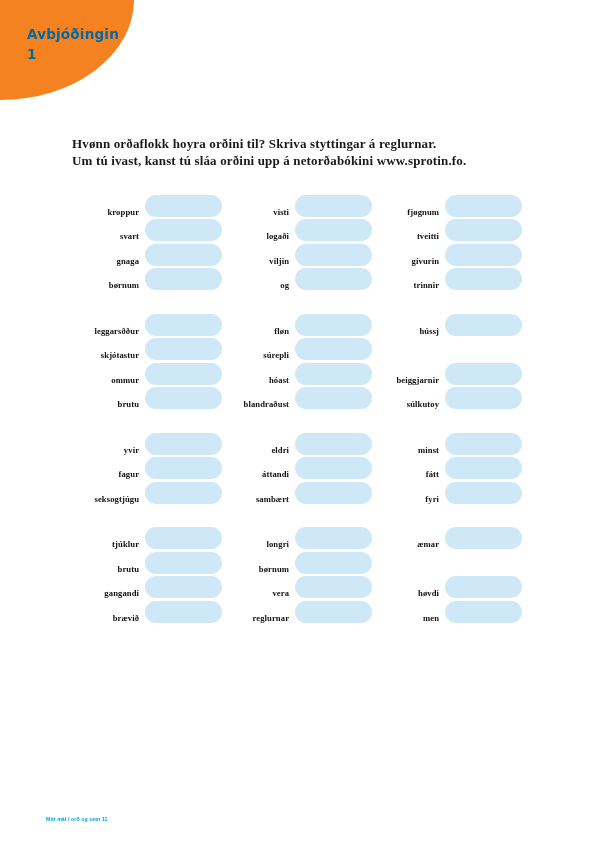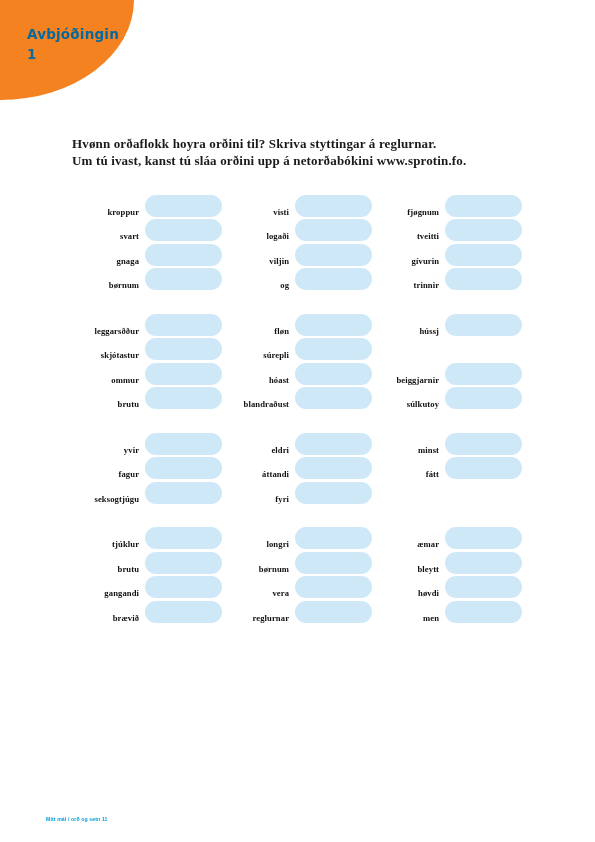--- a/index.html
+++ b/index.html
@@ -272,20 +272,24 @@
         <span class="word">fátt</span>
         <span class="answer-field"></span>
       </div>
     </div>
     <div class="row">
       <div class="cell">
         <span class="word">seksogtjúgu</span>
         <span class="answer-field"></span>
       </div>
       <div class="cell">
+        <span class="word">sambært</span>
+        <span class="answer-field"></span>
+      </div>
+      <div class="cell">
         <span class="word">fyri</span>
         <span class="answer-field"></span>
       </div>
     </div>
   </div>
 
   <div class="block">
     <div class="row">
       <div class="cell">
         <span class="word">tjúklur</span>
@@ -302,24 +306,20 @@
     </div>
     <div class="row">
       <div class="cell">
         <span class="word">brutu</span>
         <span class="answer-field"></span>
       </div>
       <div class="cell">
         <span class="word">børnum</span>
         <span class="answer-field"></span>
       </div>
-      <div class="cell">
-        <span class="word">bleytt</span>
-        <span class="answer-field"></span>
-      </div>
     </div>
     <div class="row">
       <div class="cell">
         <span class="word">gangandi</span>
         <span class="answer-field"></span>
       </div>
       <div class="cell">
         <span class="word">vera</span>
         <span class="answer-field"></span>
       </div>

